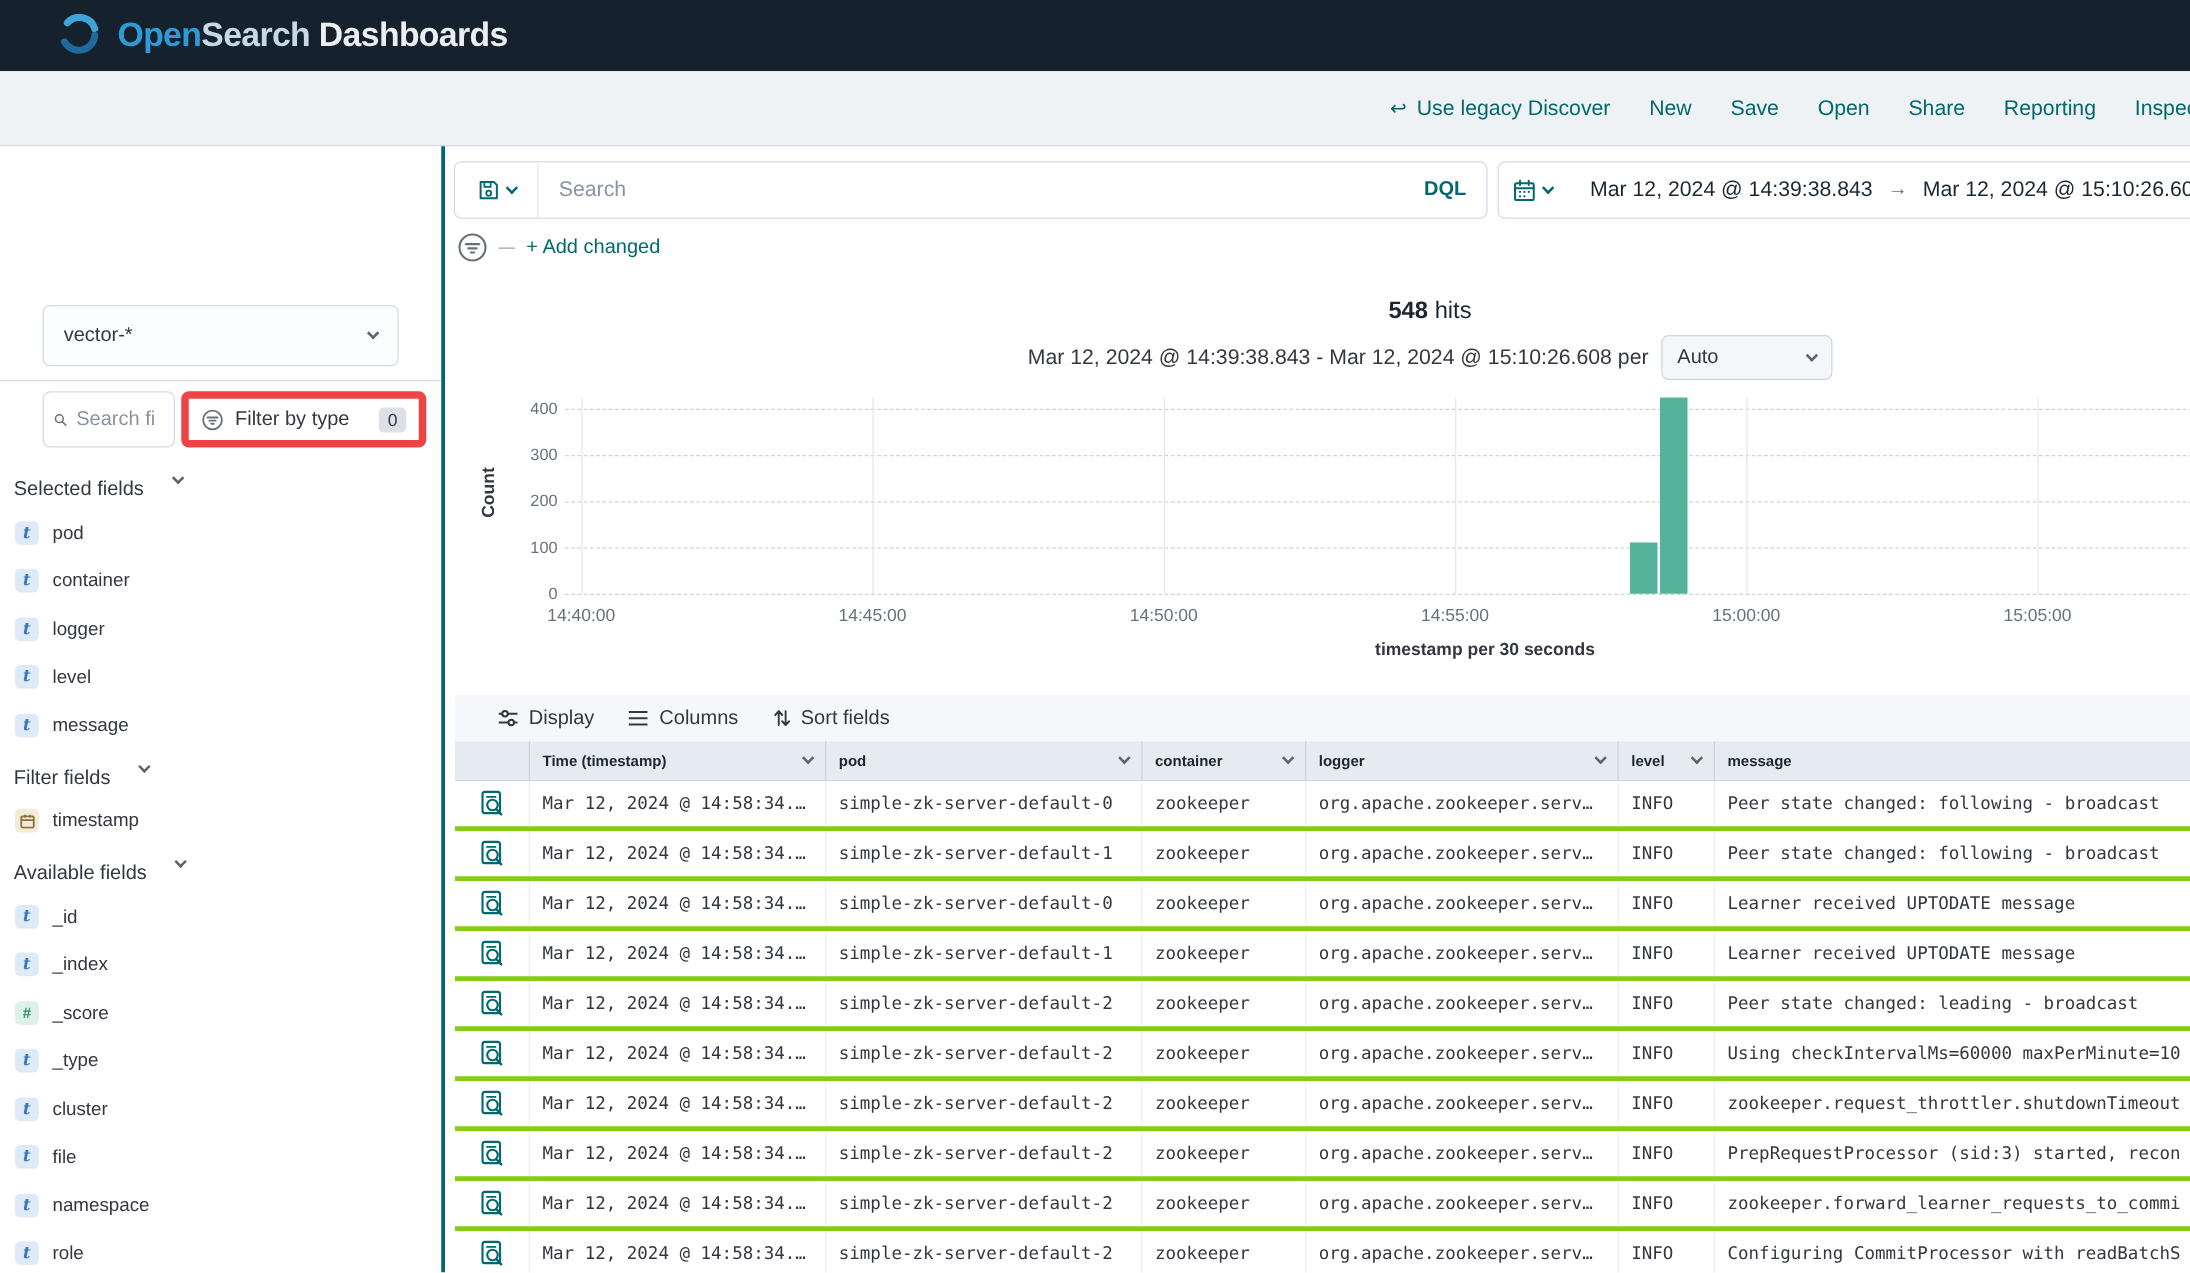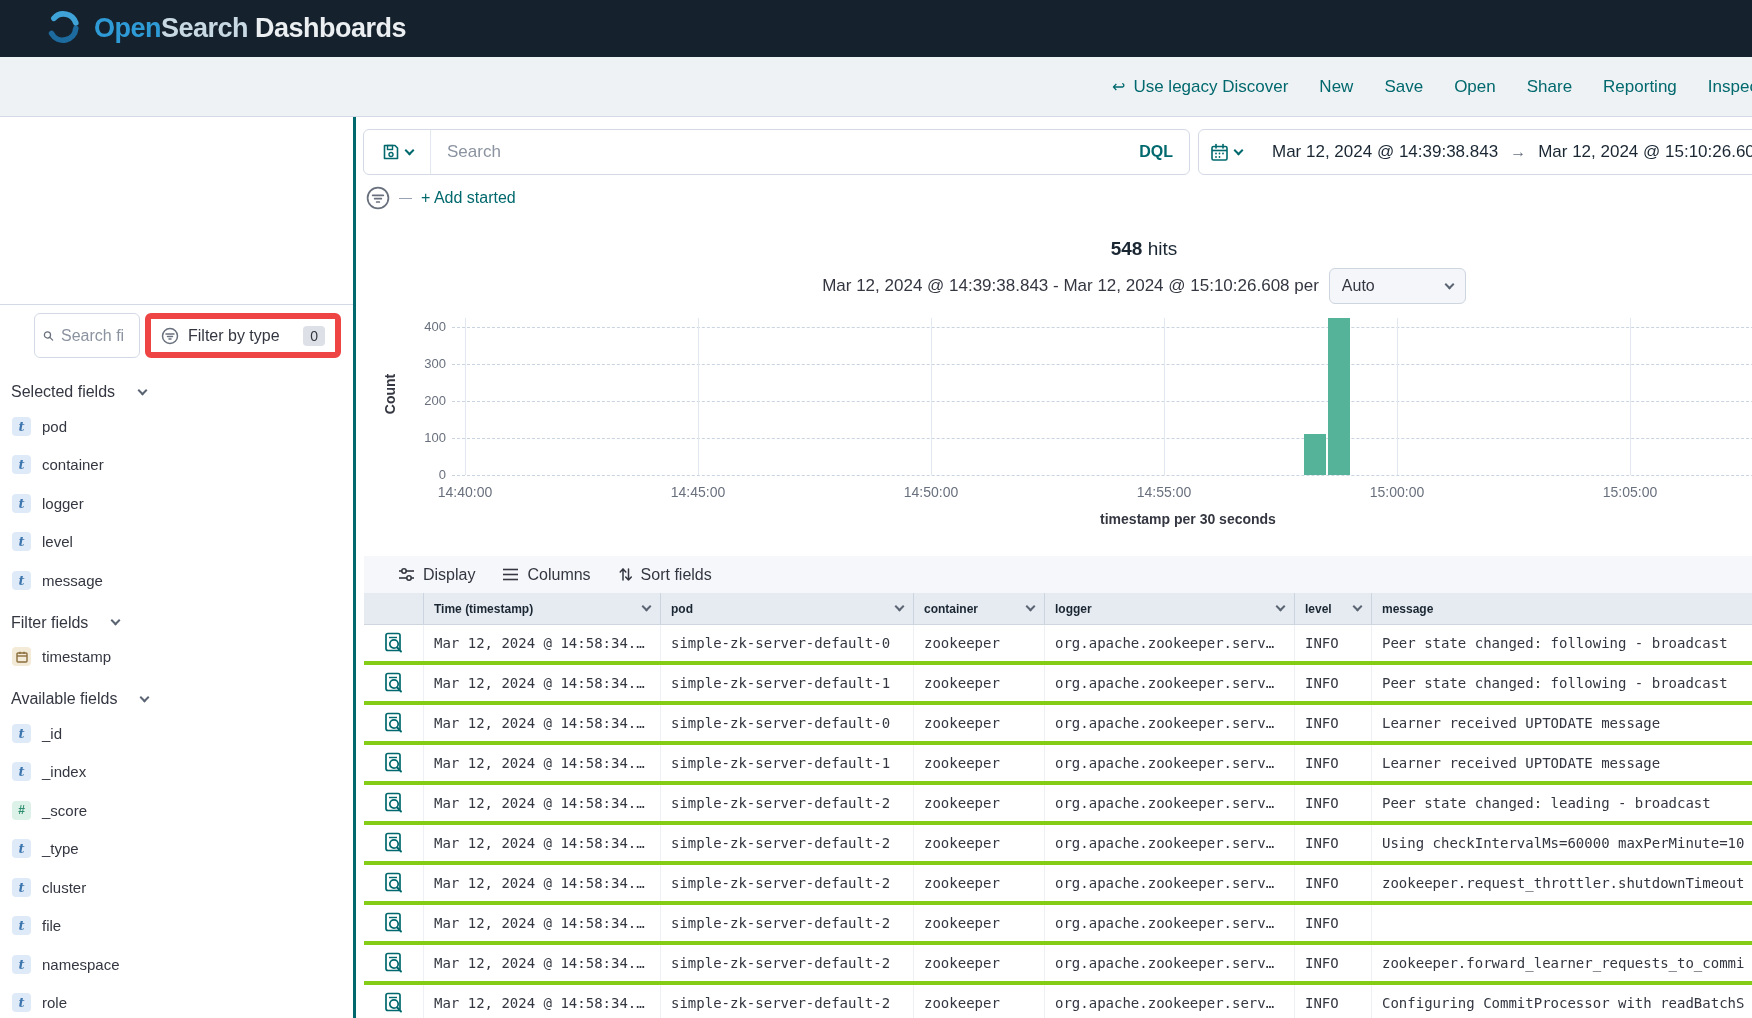--- a/index.html
+++ b/index.html
@@ -44,21 +44,21 @@
   .field-search { flex:0 0 106px; border:1px solid #d3dae6; border-radius:6px; background:#fff;
     display:flex; align-items:center; padding:0 8px; gap:7px; overflow:hidden; }
   .field-search input { border:none; outline:none; width:70px; font-size:16px;
     font-family:"Liberation Sans",sans-serif; color:#6d28d9; background:transparent; }
   .field-search input::placeholder { color:#8b93a0; }
   .filter-type { flex:1; border:6px solid #ef4444; border-radius:6px; background:#fff;
     display:flex; align-items:center; padding:0 10px; gap:9px; font-size:16px; cursor:pointer; }
   .count-badge { margin-left:auto; background:#dde0e6; border-radius:4px; font-size:14px;
     padding:2px 7px; }
   .field-groups { position:absolute; left:0; top:252px; width:353px; }
-  .group-heading { display:flex; align-items:center; gap:24px; font-size:16px; font-weight:500;
+  .group-heading { display:flex; align-items:flex-start; gap:24px; font-size:16px; font-weight:500;
     color:#343741; margin:14px 0 6px 11px; cursor:pointer; }
   .field-list { list-style:none; }
   .field-item { height:38.5px; display:flex; align-items:center; gap:11px; padding-left:12px;
     cursor:pointer; }
   .fbadge { width:19px; height:19px; border-radius:4px; display:flex; align-items:center;
     justify-content:center; flex:0 0 19px; }
   .fbadge.t { background:#dfeaf8; color:#3d76ae; font-family:"DejaVu Serif",serif;
     font-style:italic; font-weight:bold; font-size:13px; }
   .fbadge.num { background:#dcf1e8; color:#2e8d6e; font-weight:bold; font-size:12px; }
   .fbadge.date { background:#f3ead7; }
@@ -169,20 +169,24 @@
       <button class="nav-action">
         <span>Reporting</span>
       </button>
       <button class="nav-action">
         <span>Inspect</span>
       </button>
     </div>
 </nav>
 
 <aside class="sidebar">
+  <div class="index-select">
+    <span>vector-*</span>
+    <span class="chev"></span>
+  </div>
   <div class="sidebar-divider"></div>
   <div class="side-row">
     <div class="field-search">
       <svg width="16" height="16" viewBox="0 0 16 16">
         <circle cx="6.5" cy="6.5" r="4.5" fill="none" stroke="#69707d" stroke-width="1.8"></circle>
         <line x1="10" y1="10" x2="14" y2="14" stroke="#69707d" stroke-width="1.8" stroke-linecap="round"></line>
       </svg>
       <input placeholder="Search fi" style="">
     </div>
     <div class="filter-type">
@@ -319,21 +323,21 @@
 </div>
 
 <div class="filter-row">
   <svg width="24" height="24" viewBox="0 0 18 18">
     <circle cx="9" cy="9" r="7.8" fill="none" stroke="#69707d" stroke-width="1.3"></circle>
     <line x1="5" y1="7" x2="13" y2="7" stroke="#69707d" stroke-width="1.3" stroke-linecap="round"></line>
     <line x1="6.5" y1="9.5" x2="11.5" y2="9.5" stroke="#69707d" stroke-width="1.3" stroke-linecap="round"></line>
     <line x1="8" y1="12" x2="10" y2="12" stroke="#69707d" stroke-width="1.3" stroke-linecap="round"></line>
   </svg>
   <span class="filter-dash"></span>
-  <button class="add-filter">+ Add started</button>
+  <button class="add-filter">+ Add changed</button>
 </div>
 
 <section class="panel">
   <div class="hits-line"><b>548</b>&nbsp;<span>hits</span></div>
   <div class="subtitle-row">
     <span class="subtitle">Mar 12, 2024 @ 14:39:38.843 - Mar 12, 2024 @ 15:10:26.608 per</span>
     <div class="interval-select">
       <span>Auto</span>
       <span class="chev"></span>
     </div>
@@ -558,20 +562,21 @@
               <circle cx="10" cy="12" r="4.2" fill="#fff" stroke="#01696d" stroke-width="1.7"></circle>
               <line x1="13.2" y1="15.5" x2="17" y2="19.5" stroke="#01696d" stroke-width="1.9" stroke-linecap="round"></line>
             </svg>
           </button>
         </div>
         <div class="td mono c-time">Mar 12, 2024 @ 14:58:34.…</div>
         <div class="td mono c-pod">simple-zk-server-default-2</div>
         <div class="td mono c-cont">zookeeper</div>
         <div class="td mono c-log">org.apache.zookeeper.serv…</div>
         <div class="td mono c-lvl">INFO</div>
+        <div class="td mono c-msg">PrepRequestProcessor (sid:3) started, recon</div>
       </div>
       <div class="trow">
         <div class="td c-exp">
           <button class="expand-btn">
             <svg width="20" height="22" viewBox="0 0 20 22">
               <rect x="2" y="1.5" width="14" height="17" rx="2" fill="none" stroke="#01696d" stroke-width="1.7"></rect>
               <line x1="5" y1="5.5" x2="13" y2="5.5" stroke="#01696d" stroke-width="1.4"></line>
               <circle cx="10" cy="12" r="4.2" fill="#fff" stroke="#01696d" stroke-width="1.7"></circle>
               <line x1="13.2" y1="15.5" x2="17" y2="19.5" stroke="#01696d" stroke-width="1.9" stroke-linecap="round"></line>
             </svg>

